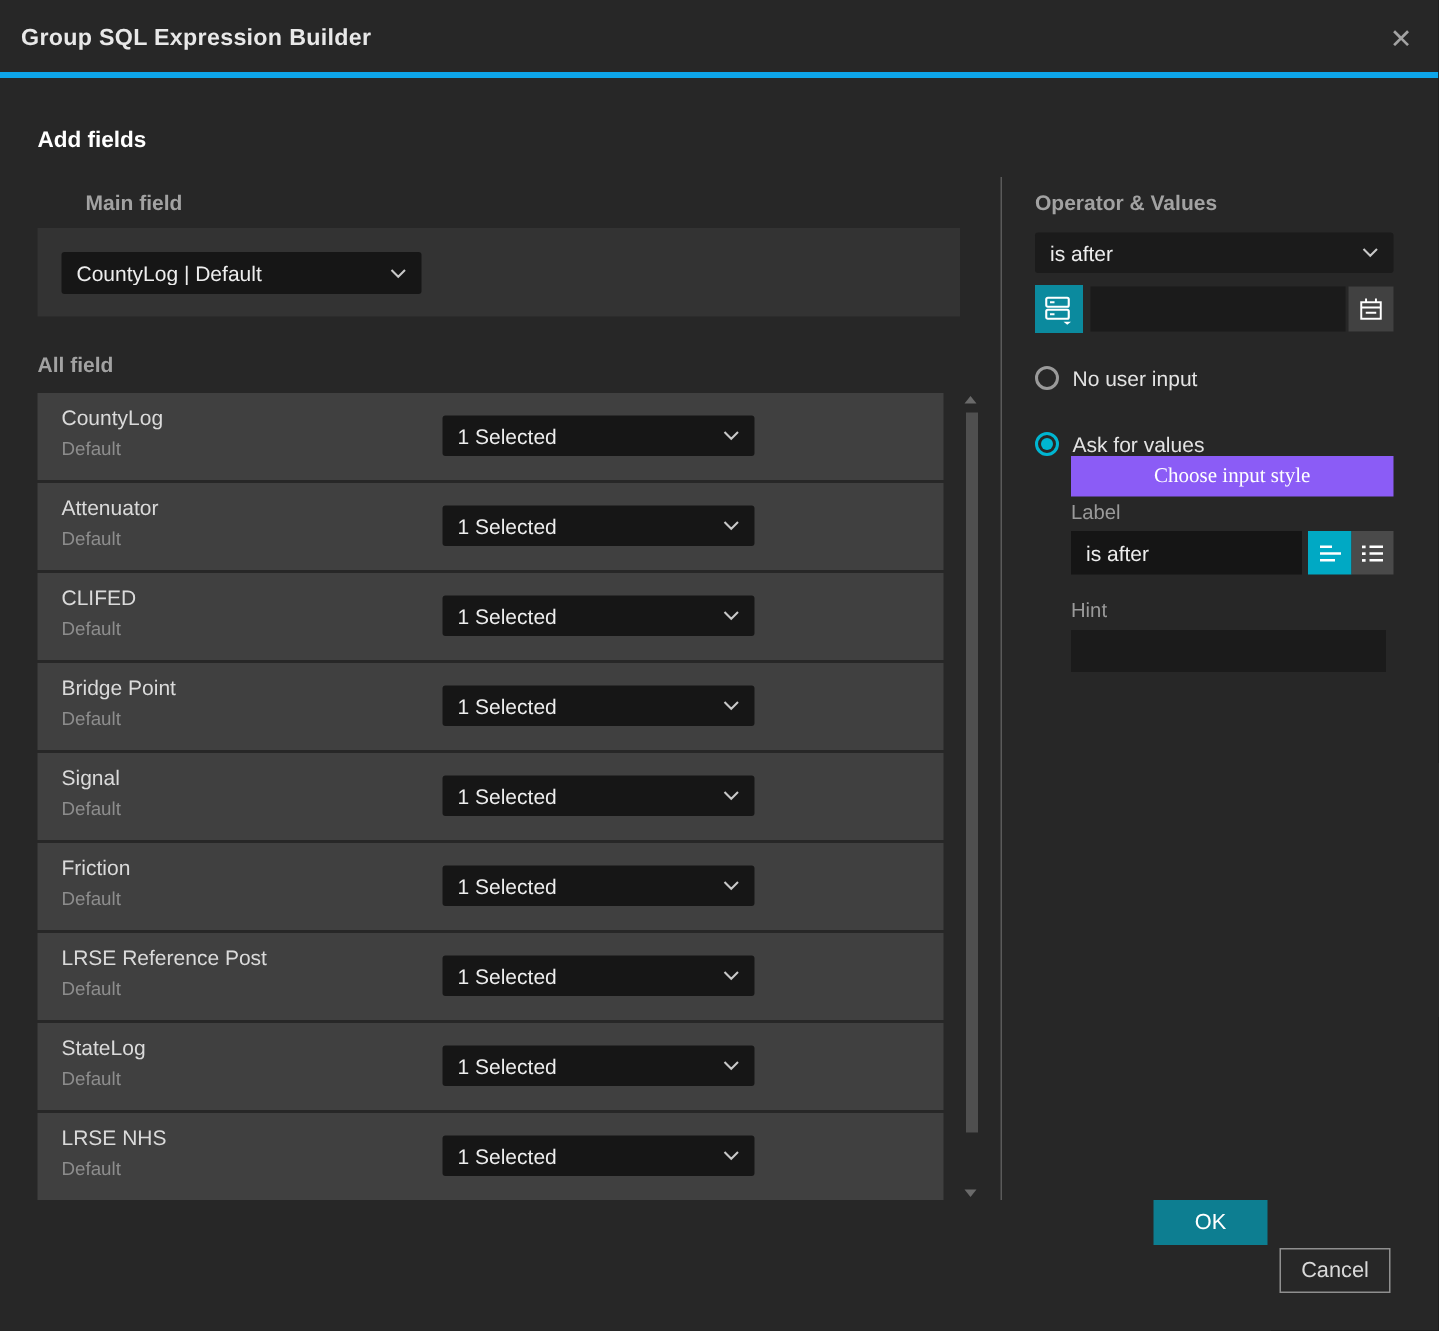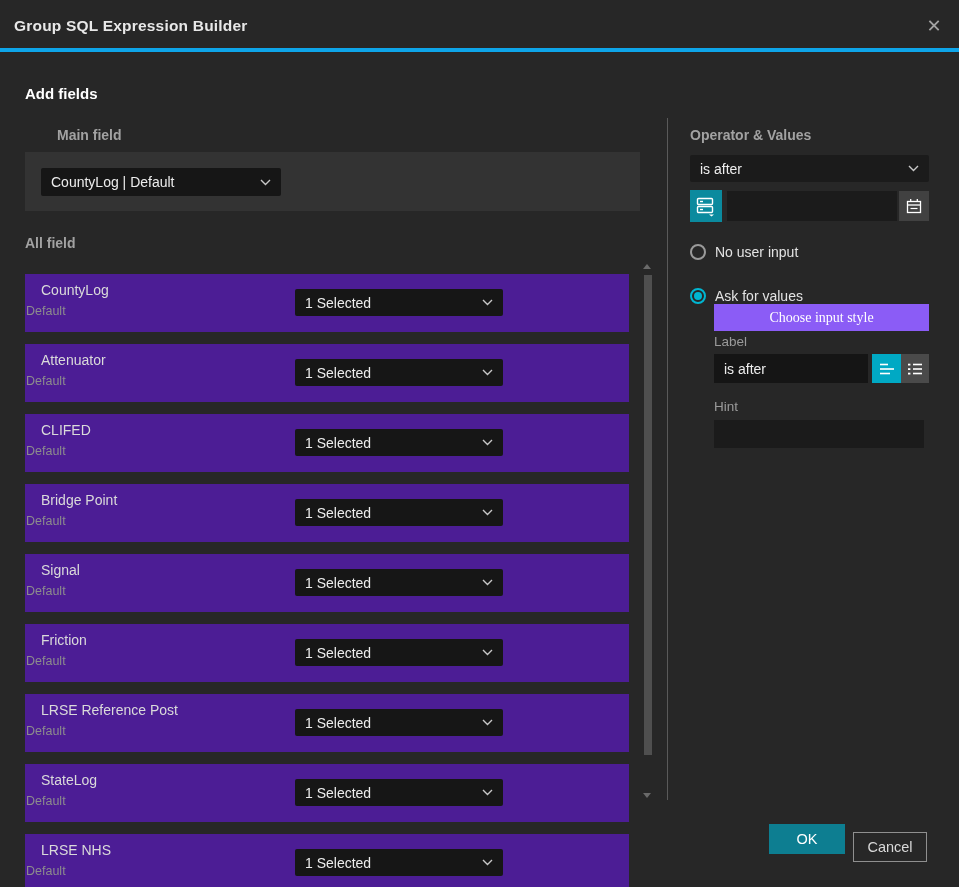--- a/index.html
+++ b/index.html
@@ -30,23 +30,23 @@
   .dd {
     position:absolute; height:28px; background:#161616; border-radius:2px;
     display:flex; align-items:center; padding:0 10px; cursor:pointer;
   }
   .dd .dd-text { flex:1; font-size:14px; color:#ededed; white-space:nowrap; overflow:hidden; }
   .dd svg.chev { flex:none; margin-left:6px; }
   
   .main-panel { position:absolute; left:25px; top:152px; width:615px; height:59px; background:#333333; }
   
   .list { position:absolute; left:25px; top:262px; width:604px; }
-  .row { position:relative; height:58px; background:#4c1d95; margin-bottom:2px;margin-top:12px; }
+  .row { position:relative; height:58px; background:#404040; margin-bottom:2px; }
   .row .f-name { position:absolute; left:16px; top:8px;  font-size:14px;  color:#dadada; }
-  .row .f-sub  { position:absolute; left:1px; top:30px; font-size:12.5px; color:#8d8d8d; }
+  .row .f-sub  { position:absolute; left:16px; top:30px; font-size:12.5px; color:#8d8d8d; }
   .row .dd { left:270px; top:15px; width:208px; height:27px; }
   
   .sb { position:absolute; left:643px; top:262px; width:9px; height:538px; }
   .sb .arr-up, .sb .arr-dn {
     position:absolute; left:0; width:0; height:0;
     border-left:4.5px solid transparent; border-right:4.5px solid transparent;
   }
   .sb .arr-up { top:2px;  border-bottom:5px solid #6a6a6a; }
   .sb .arr-dn { bottom:2px; border-top:5px solid #6a6a6a; }
   .sb .thumb { position:absolute; left:0.5px; top:13px; width:8px; height:480px; background:#4f4f4f; }
@@ -105,21 +105,21 @@
   .seg-list { left:211px; width:28px; background:#4a4a4a; }
   .hint-input {
     position:absolute; left:24px; top:420px; width:210px; height:28px;
     background:#1b1b1b; border:none; outline:none; color:#ededed;
     font-size:14px; font-family:"Liberation Sans",sans-serif; padding:0 10px;
   }
   
   .btn-ok {
     position:absolute; left:769px; top:800px; width:76px; height:30px;
     background:#0d7e91; color:#ffffff; border:none; font-size:14.5px;
-    font-family:"Liberation Sans",sans-serif; cursor:pointer;margin-top:24px;
+    font-family:"Liberation Sans",sans-serif; cursor:pointer;
   }
   .btn-cancel {
     position:absolute; left:853px; top:832px; width:74px; height:30px;
     background:transparent; color:#d9d9d9; border:1px solid #8f8f8f;
     font-size:14.5px; font-family:"Liberation Sans",sans-serif; cursor:pointer;
   }
 </style>
 </head>
 <body>
 

